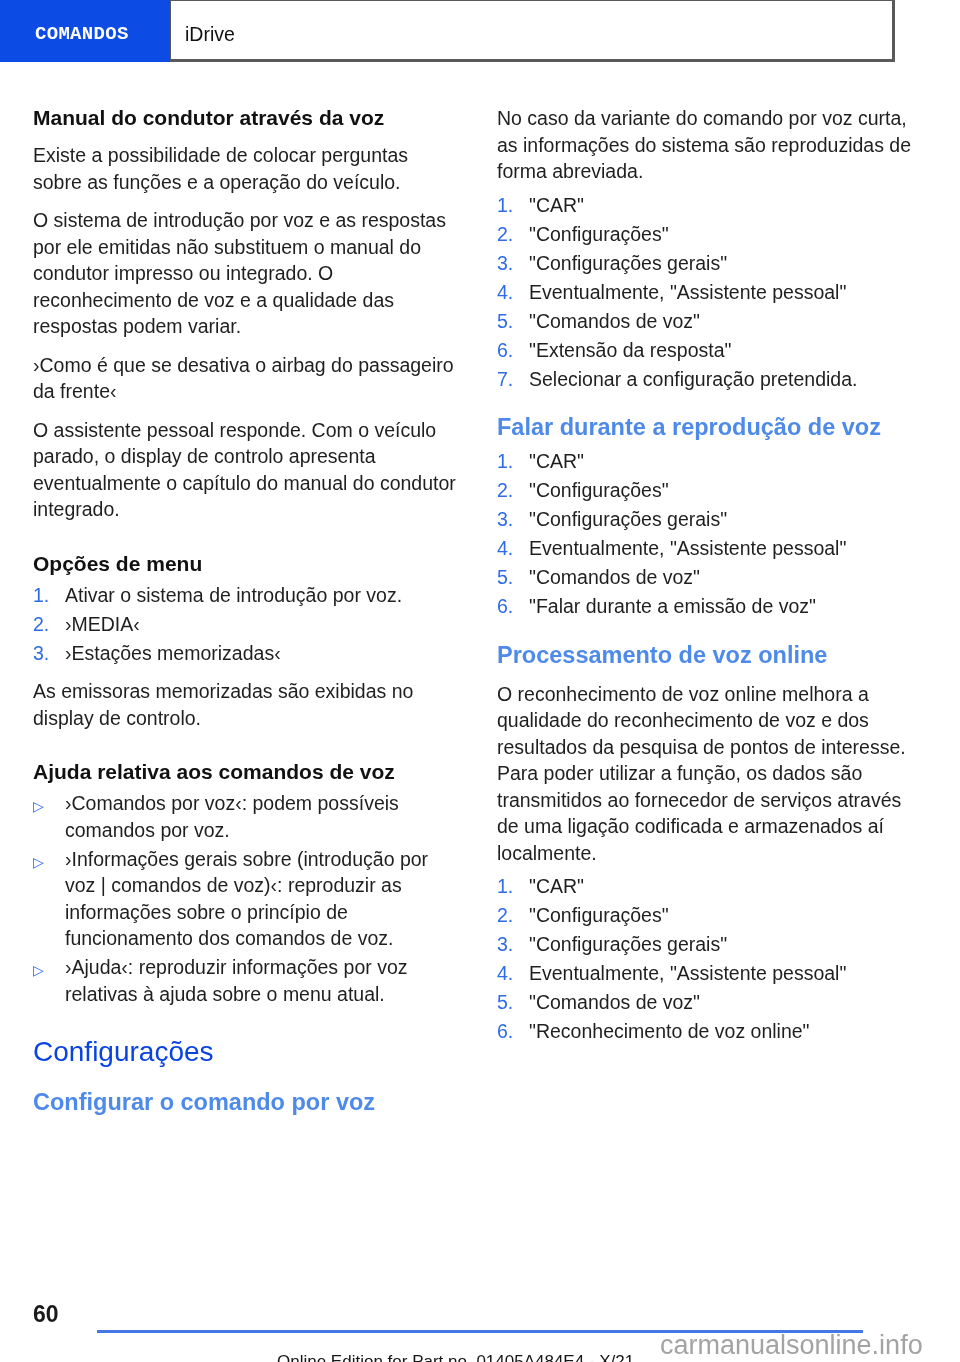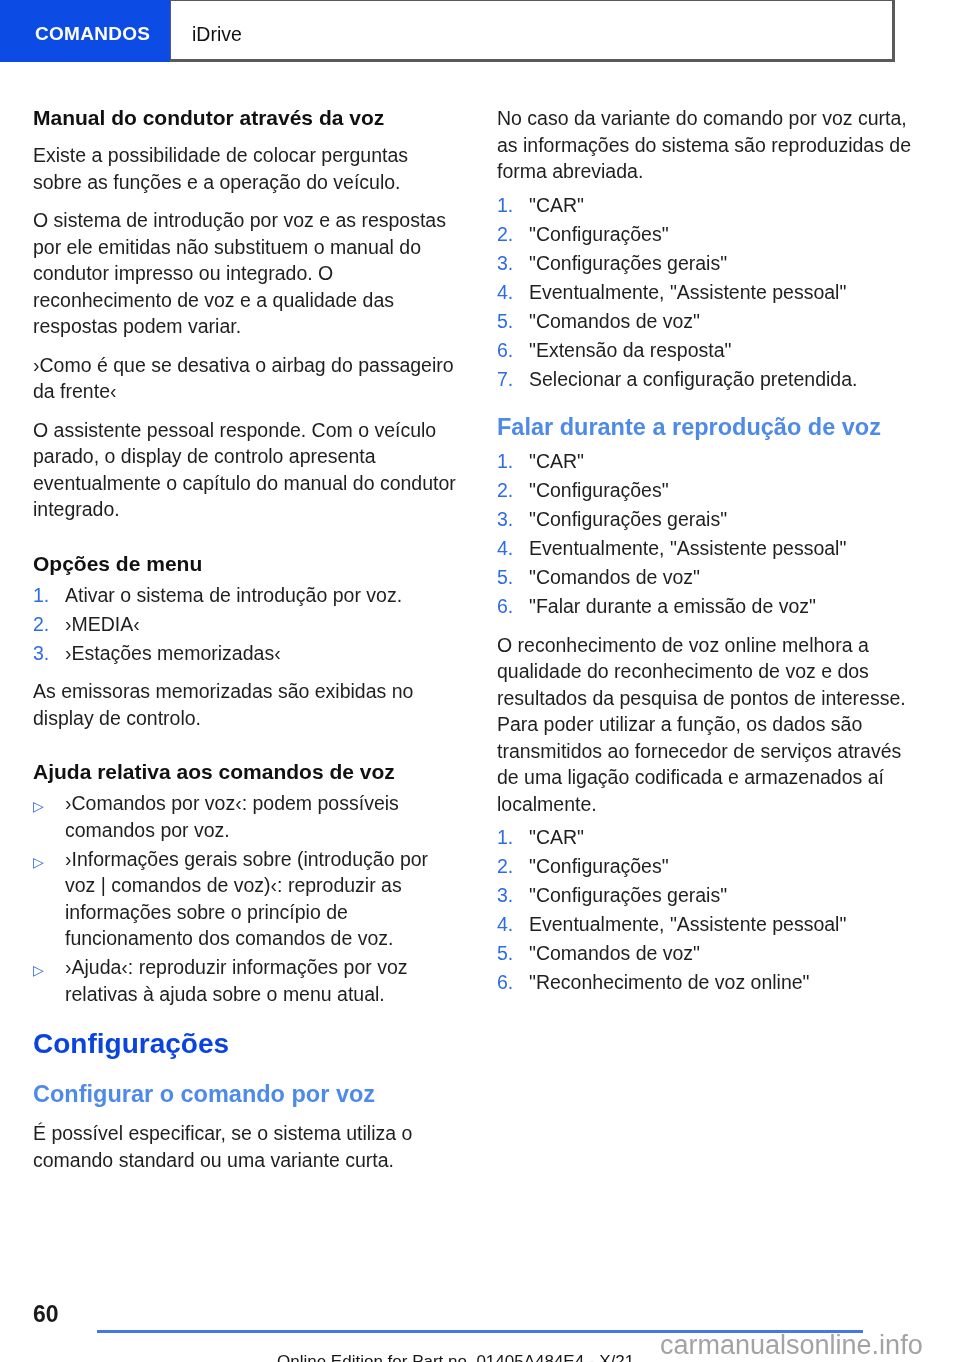--- a/index.html
+++ b/index.html
@@ -12,32 +12,32 @@
 
   
   .chapter-tab {
     position: absolute; left: 0; top: 0;
     width: 188px; height: 62px;
     background: #0c4be4;
     color: #ffffff;
     display: flex; align-items: center;
     padding-left: 35px; padding-top: 5px;
     box-sizing: border-box;
-    font-weight: bold; font-size: 19px; letter-spacing: 0.3px;
+    font-weight: bold; font-size: 19px; letter-spacing: 0.3px; font-family: Liberation Mono, monospace;
   }
   .section-box {
     position: absolute; left: 170px; top: 0;
     width: 725px; height: 62px;
     box-sizing: border-box;
     border: 1px solid #5a5a5a;
     border-right-width: 3px;
     border-bottom-width: 3px;
     background: #ffffff;
     display: flex; align-items: center;
-    padding-left: 21px; padding-top: 8px;
+    padding-left: 14px; padding-top: 8px;
     font-size: 19.5px; color: #111;
   }
 
   
   .content {
     position: absolute; top: 105px; left: 33px;
     width: 891px;
     display: flex; gap: 37px;
   }
   .col { width: 427px; }
@@ -46,22 +46,22 @@
   p.body {
     font-size: 19.5px; line-height: 26.5px;
     margin: 12px 0 7px 0; color: #1f1f1f;
   }
   h3.sect {
     font-size: 21px; line-height: 25px; color: #111;
     margin: 28px 0 6px 0; font-weight: bold;
   }
   h1.big-blue {
     font-size: 28px; line-height: 30px;
-    color: #0a44e0; font-weight: bold;
-    margin: 22px 0 0 0;
+    color: #0a44e0; font-weight: normal;
+    margin: 30px 0 0 0;
   }
   h2.sub-blue {
     font-size: 23.5px; line-height: 27px;
     color: #4e8ae9; font-weight: bold;
     margin: 22px 0 7px 0;
   }
 
   .olist, .blist { margin: 6px 0 6px 0; }
   .oli, .bli { display: flex; margin: 2.5px 0; font-size: 19.5px; line-height: 26.5px; }
   .num { width: 32px; flex: none; color: #2e6be6; }
@@ -133,21 +133,20 @@
         <span class="txt">›Informações gerais sobre (introdução por voz | comandos de voz)‹: reproduzir as informações sobre o princípio de funcionamento dos comandos de voz.</span>
       </div>
       <div class="bli">
         <span class="tri">▷</span>
         <span class="txt">›Ajuda‹: reproduzir informações por voz relativas à ajuda sobre o menu atual.</span>
       </div>
     </div>
 
     <h1 class="big-blue">Configurações</h1>
     <h2 class="sub-blue">Configurar o comando por voz</h2>
-    <p class="body">É possível especificar, se o sistema utiliza o comando standard ou uma variante curta.</p>
   </div>
 
   <div class="col">
     <p class="body">No caso da variante do comando por voz curta, as informações do sistema são reproduzidas de forma abreviada.</p>
     <div class="olist">
       <div class="oli">
         <span class="num">1.</span>
         <span class="txt">"CAR"</span>
       </div>
       <div class="oli">
@@ -197,20 +196,21 @@
       <div class="oli">
         <span class="num">5.</span>
         <span class="txt">"Comandos de voz"</span>
       </div>
       <div class="oli">
         <span class="num">6.</span>
         <span class="txt">"Falar durante a emissão de voz"</span>
       </div>
     </div>
 
+    <h2 class="sub-blue">Processamento de voz online</h2>
     <p class="body">O reconhecimento de voz online melhora a qualidade do reconhecimento de voz e dos resultados da pesquisa de pontos de interesse. Para poder utilizar a função, os dados são transmitidos ao fornecedor de serviços através de uma ligação codificada e armazenados aí localmente.</p>
     <div class="olist">
       <div class="oli">
         <span class="num">1.</span>
         <span class="txt">"CAR"</span>
       </div>
       <div class="oli">
         <span class="num">2.</span>
         <span class="txt">"Configurações"</span>
       </div>

